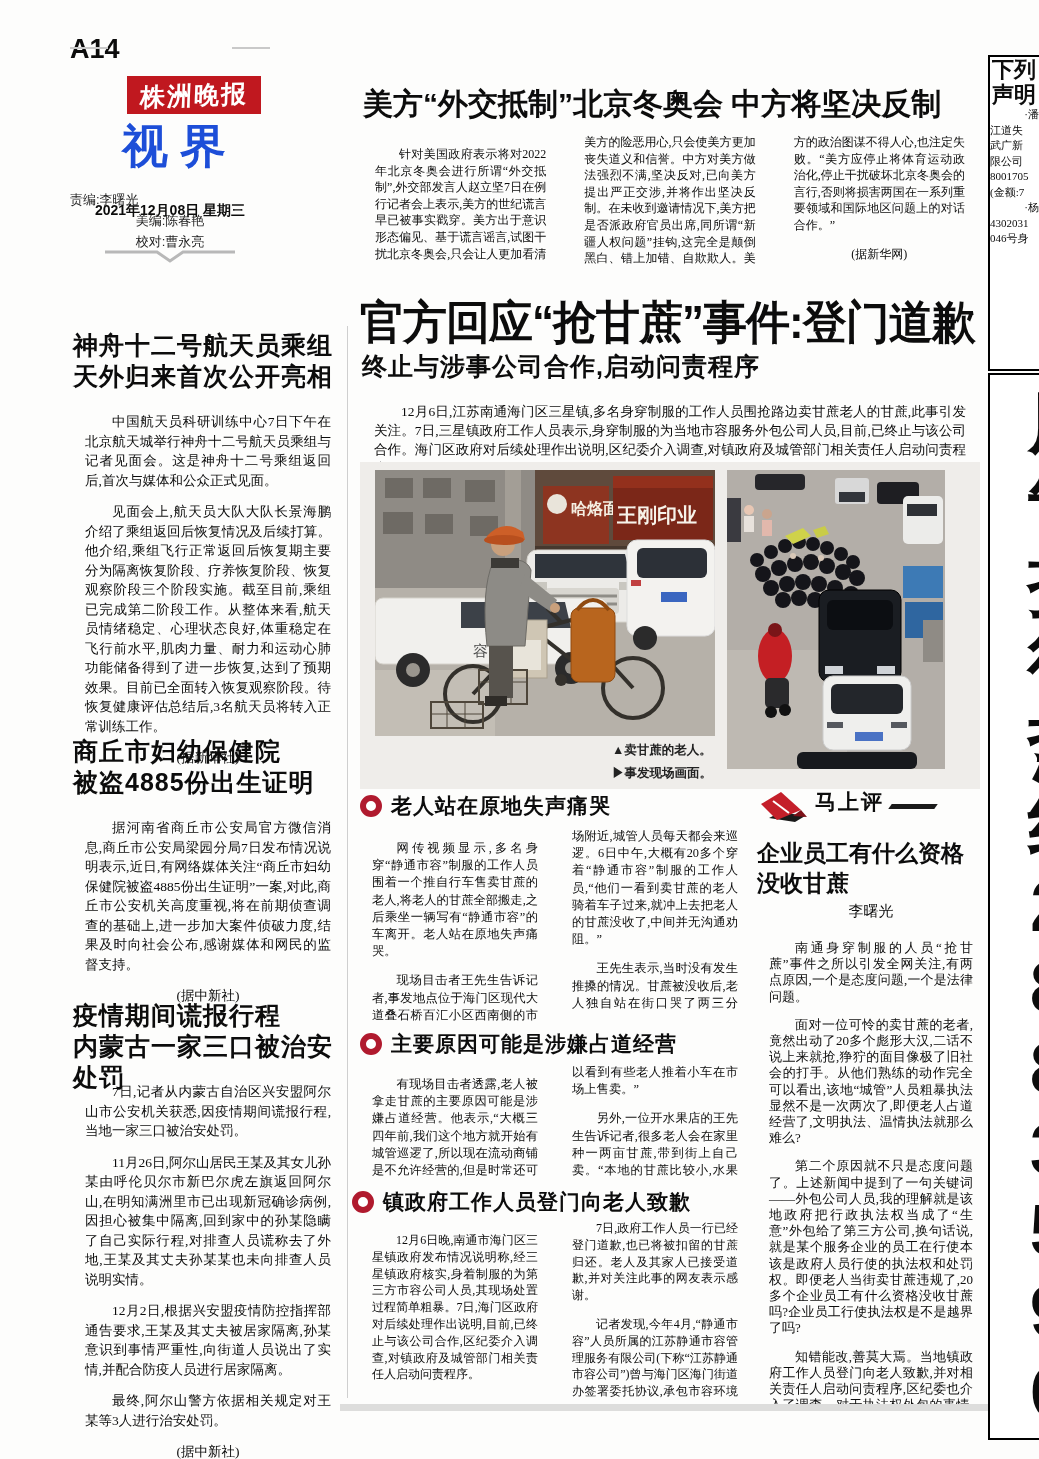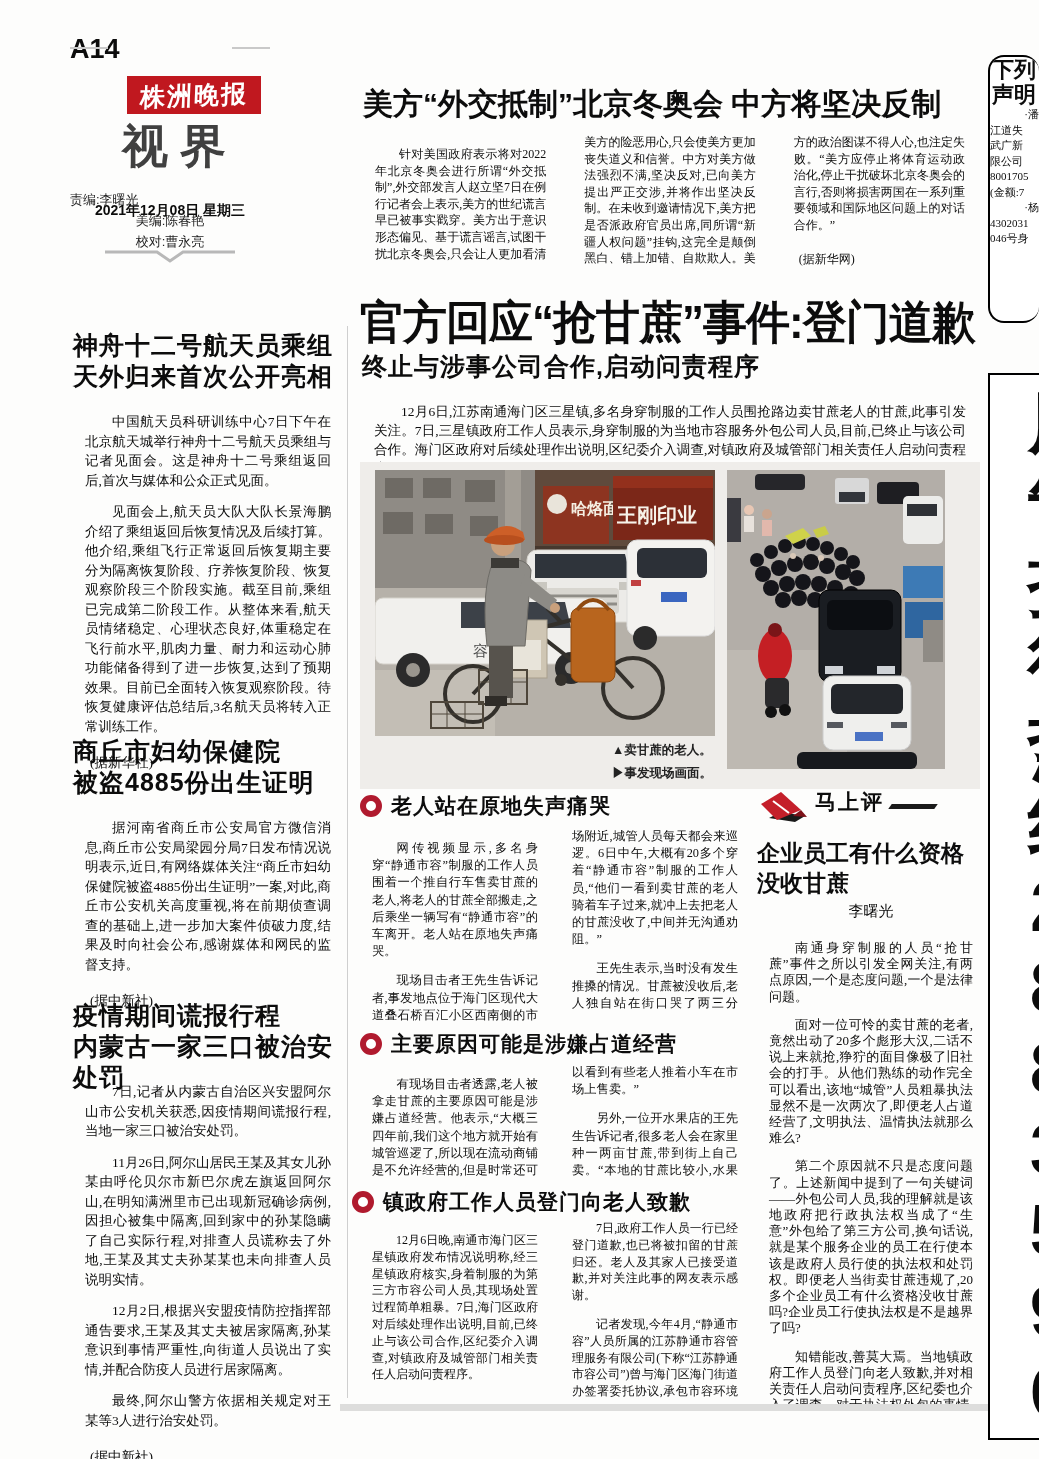--- a/index.html
+++ b/index.html
@@ -2,32 +2,32 @@
 <html><head>
 <meta charset="utf-8">
 <style>
   html,body{margin:0;padding:0;background:#f2f1ef;}
   #page{position:relative;width:1039px;height:1459px;background:#fdfdfc;overflow:hidden;
         font-family:"Liberation Sans",sans-serif;color:#0c0c0c;}
   .abs{position:absolute;}
   .ser{font-family:"Liberation Serif",serif;}
   .just{text-align:justify;text-justify:inter-character;}
   p.np{margin:12px;text-indent:2em;}
-  .attr{text-align:left;margin:17px;}
+  .attr{text-align:center;margin:6px;}
   .rule{background:#c9c9c9;height:2px;}
   .title{font-weight:bold;font-size:25px;line-height:31px;letter-spacing:1px;}
   .shead{display:flex;align-items:center;gap:9px;font-weight:bold;font-size:21px;letter-spacing:1px;}
   .donut{display:inline-block;width:10px;height:10px;border:6px solid #b01a2e;border-radius:50%;background:#fff;flex:none;}
   .cols2{column-count:2;column-gap:10px;overflow:hidden;}
   .body-l{font-size:13.5px;line-height:19.5px;}
   .sec-body{font-size:12.3px;line-height:17.2px;}
   #masthead-brand{background:#c0181f;display:flex;align-items:center;justify-content:center;}
   #masthead-brand span{color:#fff;font-family:"Liberation Serif",serif;font-weight:bold;font-size:25px;
         letter-spacing:2px;transform:rotate(-2deg) skewX(-4deg);}
-  #section-name{font-family:"Liberation Serif",serif;font-weight:bold;font-size:46px;color:#404040;
+  #section-name{font-family:"Liberation Serif",serif;font-weight:bold;font-size:46px;color:#1d4ed8;
         letter-spacing:12px;text-align:center;padding-left:10px;}
   #main-headline{font-weight:900;font-size:44px;letter-spacing:-1px;transform:scaleY(1.04);transform-origin:left top;}
   #main-subhead{font-weight:bold;font-size:25px;letter-spacing:1px;}
   #top-headline{font-weight:900;font-size:30px;letter-spacing:0px;}
   #photo-panel{background:#efedea;}
   .caption{font-weight:bold;font-size:12.5px;color:#222;}
   #cm-title{font-weight:bold;font-size:23px;line-height:30px;}
   #cm-author{text-align:center;font-size:15px;}
   #cm-body{font-size:13px;line-height:16.2px;overflow:hidden;}
   .strip-box{border:2px solid #000;border-right:none;background:#fff;overflow:hidden;box-sizing:border-box;}
@@ -291,21 +291,21 @@
   </div>
   <div class="abs" id="cm-title" style="left:757px;top:838px;width:228px;">企业员工有什么资格没收甘蔗</div>
   <div class="abs ser" id="cm-author" style="left:757px;top:902px;width:228px;">李曙光</div>
   <div class="abs ser just" id="cm-body" style="left:757px;top:928px;width:228px;height:476px;">
     <p class="np">南通身穿制服的人员“抢甘蔗”事件之所以引发全网关注,有两点原因,一个是态度问题,一个是法律问题。</p>
     <p class="np">面对一位可怜的卖甘蔗的老者,竟然出动了20多个彪形大汉,二话不说上来就抢,狰狞的面目像极了旧社会的打手。从他们熟练的动作完全可以看出,该地“城管”人员粗暴执法显然不是一次两次了,即便老人占道经营了,文明执法、温情执法就那么难么?</p>
     <p class="np">第二个原因就不只是态度问题了。上述新闻中提到了一句关键词——外包公司人员,我的理解就是该地政府把行政执法权当成了“生意”外包给了第三方公司,换句话说,就是某个服务企业的员工在行使本该是政府人员行使的执法权和处罚权。即便老人当街卖甘蔗违规了,20多个企业员工有什么资格没收甘蔗吗?企业员工行使执法权是不是越界了吗?</p>
     <p class="np">知错能改,善莫大焉。当地镇政府工作人员登门向老人致歉,并对相关责任人启动问责程序,区纪委也介入了调查。对于执法权外包的事情,是该好好查一查了,能够查出什么问题,我们拭目以待。</p>
   </div>
 
-  <div class="abs strip-box" style="left:988px;top:55px;width:51px;height:268px;border-radius:16px;">
+  <div class="abs strip-box" style="left:988px;top:55px;width:51px;height:316px;">
     <div class="notice-big">下列</div>
     <div class="notice-big">声明</div>
     <div class="notice-small" style="text-align:right;">·潘</div>
     <div class="notice-small">江道失</div>
     <div class="notice-small">武广新</div>
     <div class="notice-small">限公司</div>
     <div class="notice-small">8001705</div>
     <div class="notice-small">(金额:7</div>
     <div class="notice-small" style="text-align:right;">·杨</div>
     <div class="notice-small">4302031</div>

